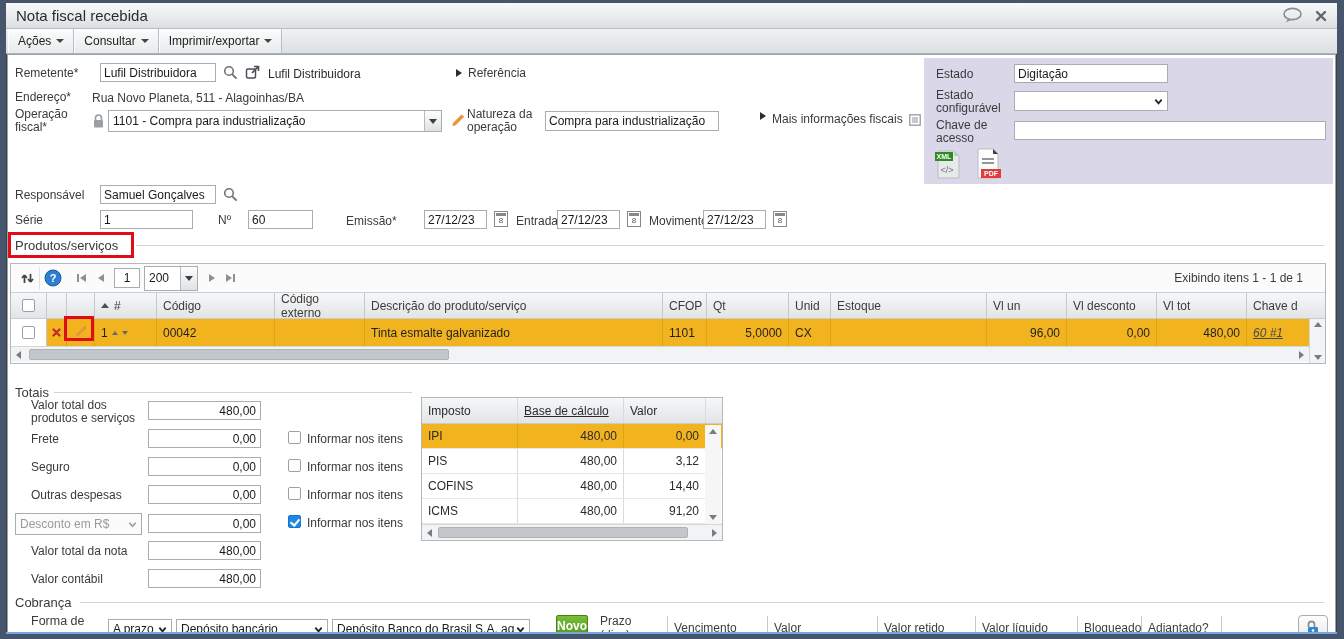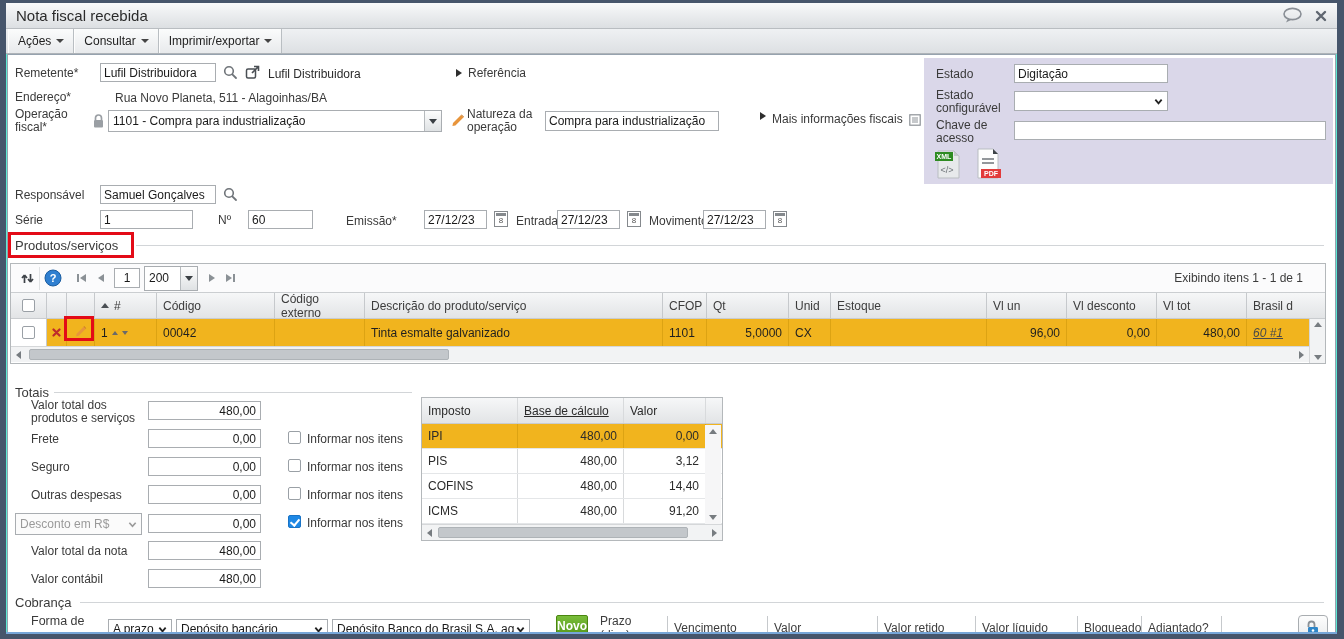--- a/index.html
+++ b/index.html
@@ -1,19 +1,19 @@
 <!DOCTYPE html>
 <html><head>
 <meta charset="utf-8">
 <style>
   * { margin:0; padding:0; box-sizing:border-box; }
   html,body { width:1344px; height:639px; font-family:"Liberation Sans",sans-serif; }
   .frame { position:relative; width:1344px; height:639px; background:#46556B;
            padding:3px 7px 5px 6px; }
-  .window { position:relative; width:100%; height:100%; background:#5eead4; overflow:hidden; }
+  .window { position:relative; width:100%; height:100%; background:#404040; overflow:hidden; }
   .bottom-blue { position:absolute; left:0; right:0; bottom:0; height:2px; background:#76A6D8; z-index:60; }
 
   
   .titlebar { height:26px; background:linear-gradient(#F8F9FA,#DCDFE2); border-bottom:1px solid #B9BDC1;
               display:flex; align-items:center; padding:0 10px; }
   .title { font-size:15px; color:#2B2B2B; }
   .titlebar .spacer { flex:1; }
   .tb-ic { margin-left:12px; display:flex; align-items:center; cursor:pointer; }
 
   
@@ -167,21 +167,21 @@
           </svg>
     </span>
     <div class="val" style="left:260px;top:12px;">Lufil Distribuidora</div>
 
     <div style="position:absolute;left:448px;top:11px;display:flex;align-items:center;gap:6px;cursor:pointer;">
       <span class="tri tri-r-sm"></span>
       <span style="font-size:12px;color:#3A3A3A;">Referência</span>
     </div>
 
     <div class="lbl" style="left:7px;top:36px;">Endereço*</div>
-    <div class="val" style="left:107px;top:36px;color:#3A3A3A;">Rua Novo Planeta, 511 - Alagoinhas/BA</div>
+    <div class="val" style="left:84px;top:36px;color:#3A3A3A;">Rua Novo Planeta, 511 - Alagoinhas/BA</div>
 
     <div class="lbl" style="left:7px;top:53px;">
       <span>Operação</span><br><span>fiscal*</span>
     </div>
     <span class="icon-btn" style="left:84px;top:59px;">
       <svg width="13" height="15" viewBox="0 0 13 15">
             <path d="M3.5 6 V4 a3 3 0 0 1 6 0 V6" fill="none" stroke="#9A9FA4" stroke-width="1.7"></path>
             <rect x="2" y="6" width="9" height="7.5" rx="1" fill="#9A9FA4"></rect>
           </svg>
     </span>
@@ -332,21 +332,21 @@
         <div class="hc" style="width:118px;">Código</div>
         <div class="hc" style="width:90px;">Código externo</div>
         <div class="hc" style="width:298px;">Descrição do produto/serviço</div>
         <div class="hc" style="width:44px;">CFOP</div>
         <div class="hc" style="width:82px;">Qt</div>
         <div class="hc" style="width:42px;">Unid</div>
         <div class="hc" style="width:156px;">Estoque</div>
         <div class="hc" style="width:80px;">Vl un</div>
         <div class="hc" style="width:90px;">Vl desconto</div>
         <div class="hc" style="width:90px;">Vl tot</div>
-        <div class="hc" style="width:62px;border-right:none;overflow:hidden;">Brasil d</div>
+        <div class="hc" style="width:62px;border-right:none;overflow:hidden;">Chave d</div>
         <div class="hc" style="width:16px;border-right:none;"></div>
       </div>
 
       <div style="display:flex;">
         <div style="flex:1;">
           <div class="grid-row">
             <div class="rc" style="width:36px;justify-content:center;background:#fff;border-right:1px solid #C6C9CC;">
                   <span class="cb"></span>
                 </div>
             <div class="rc" style="width:20px;justify-content:center;">

